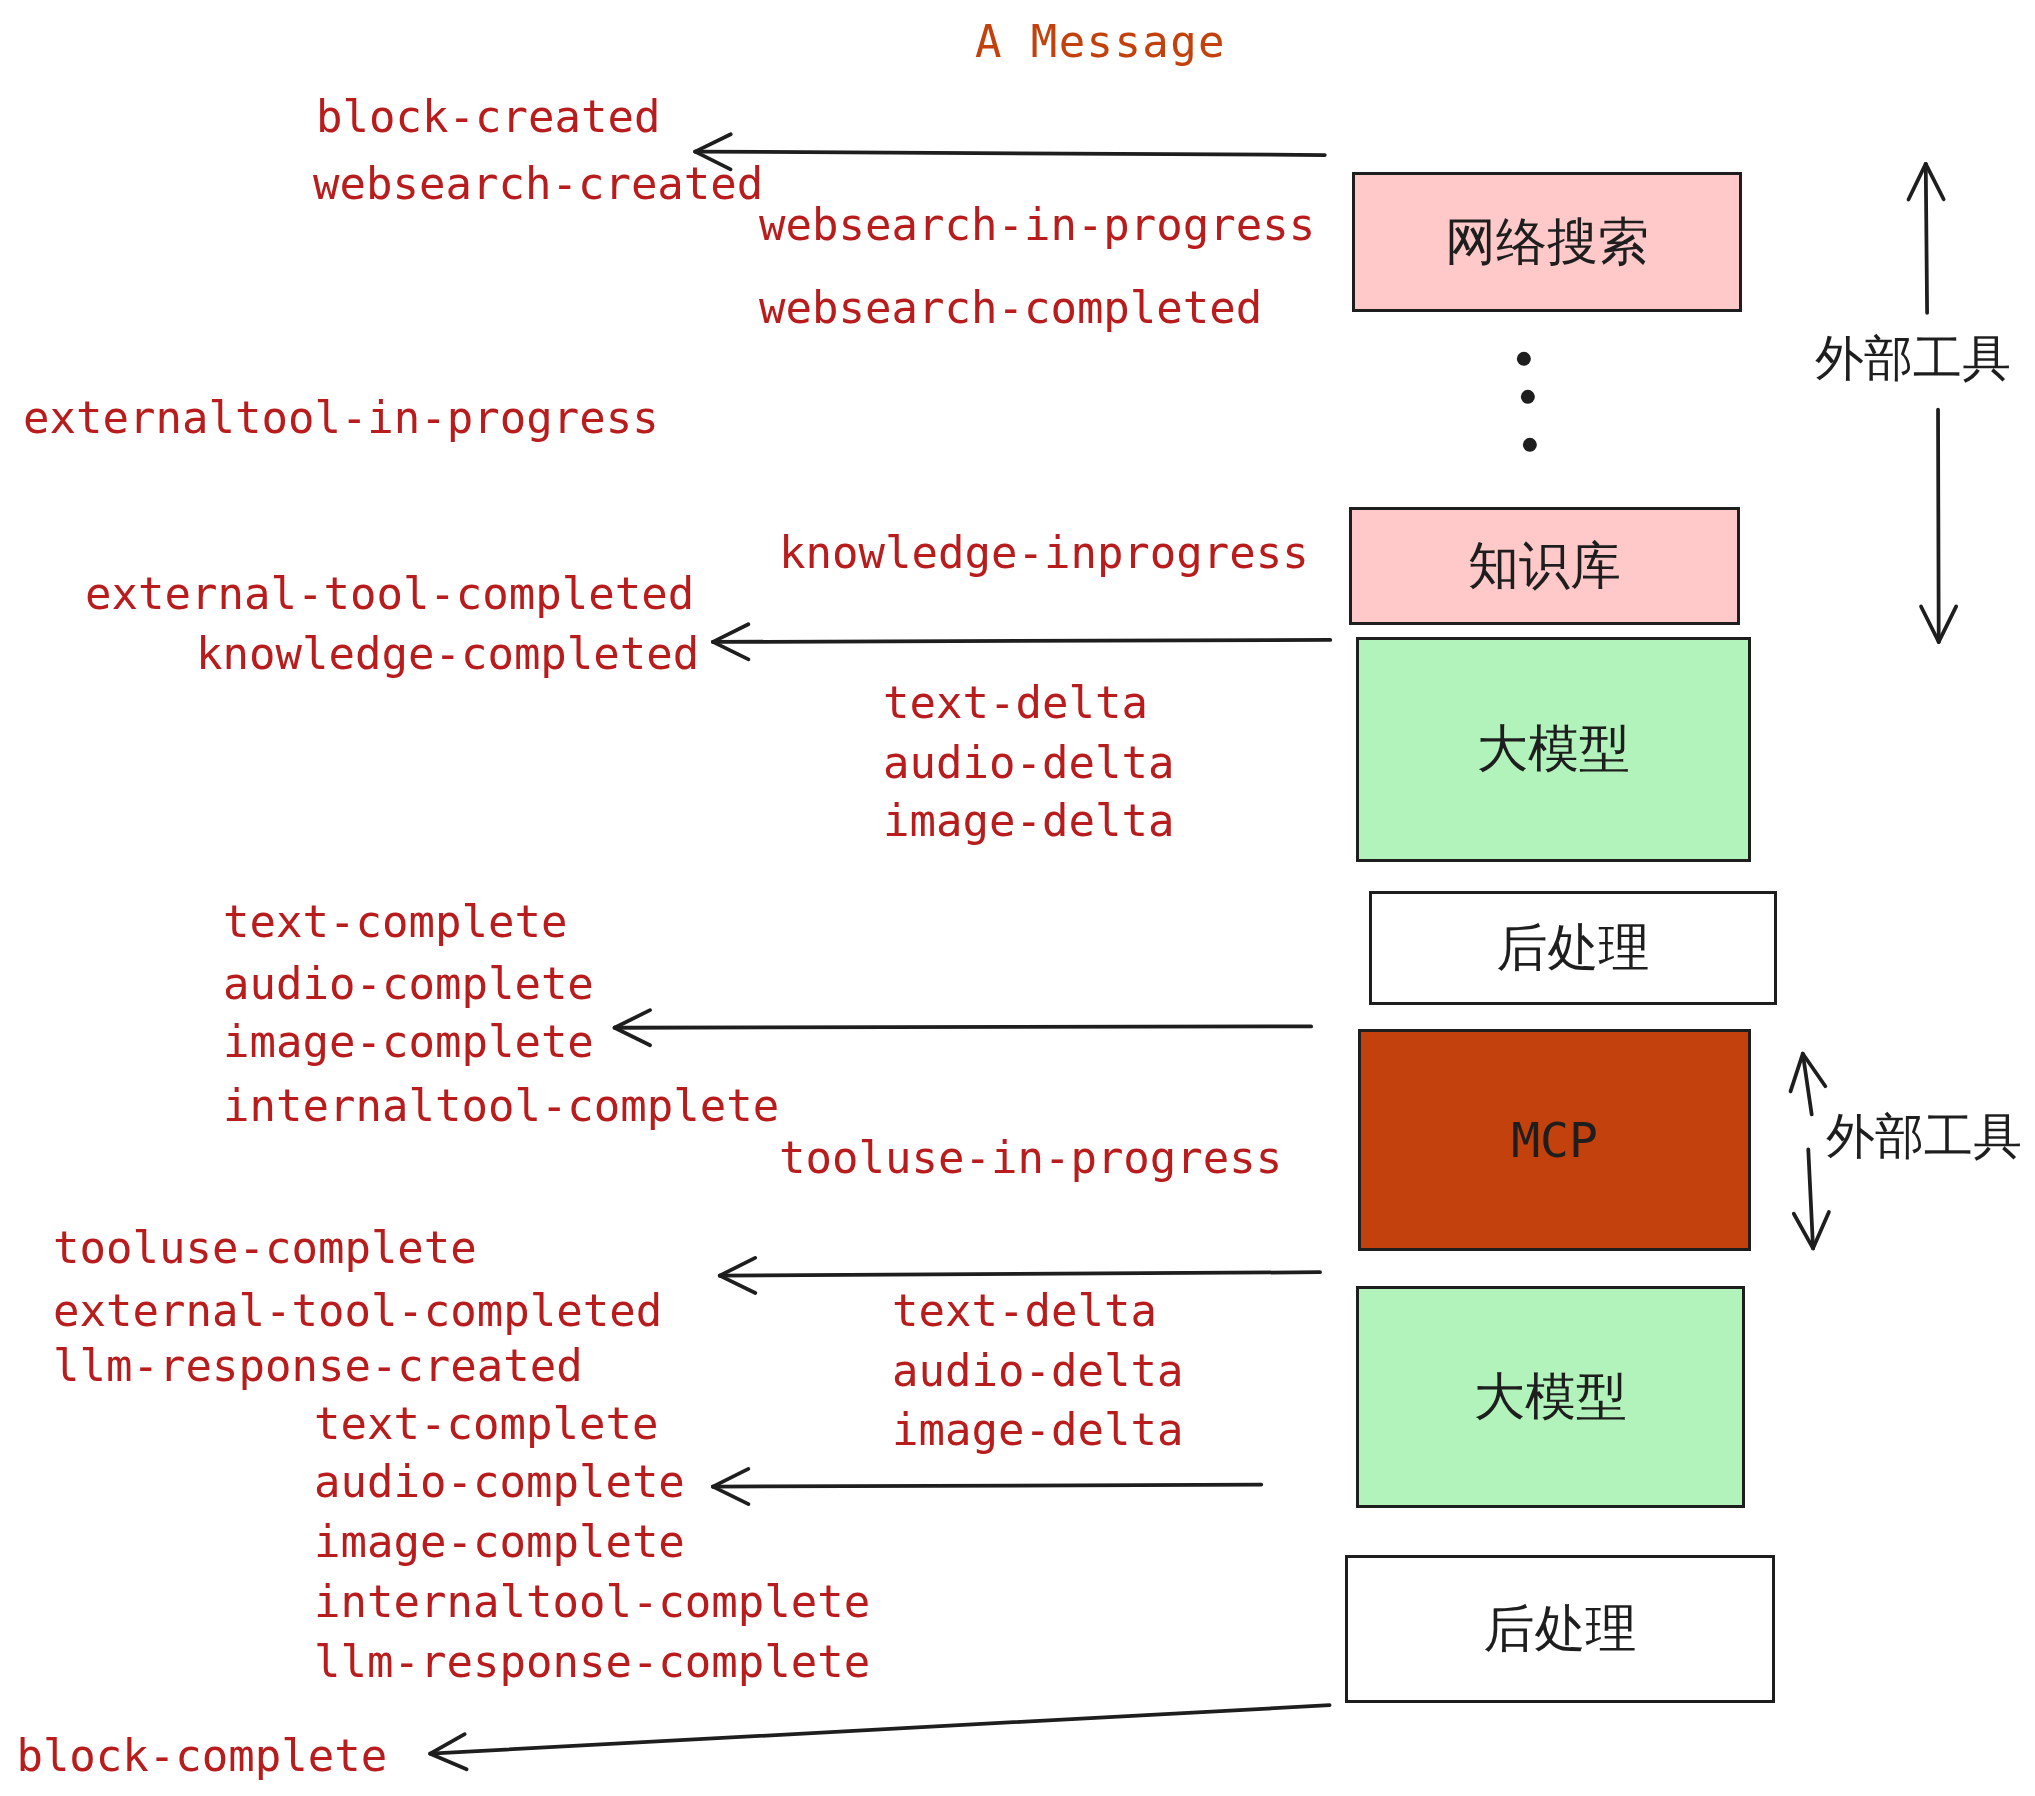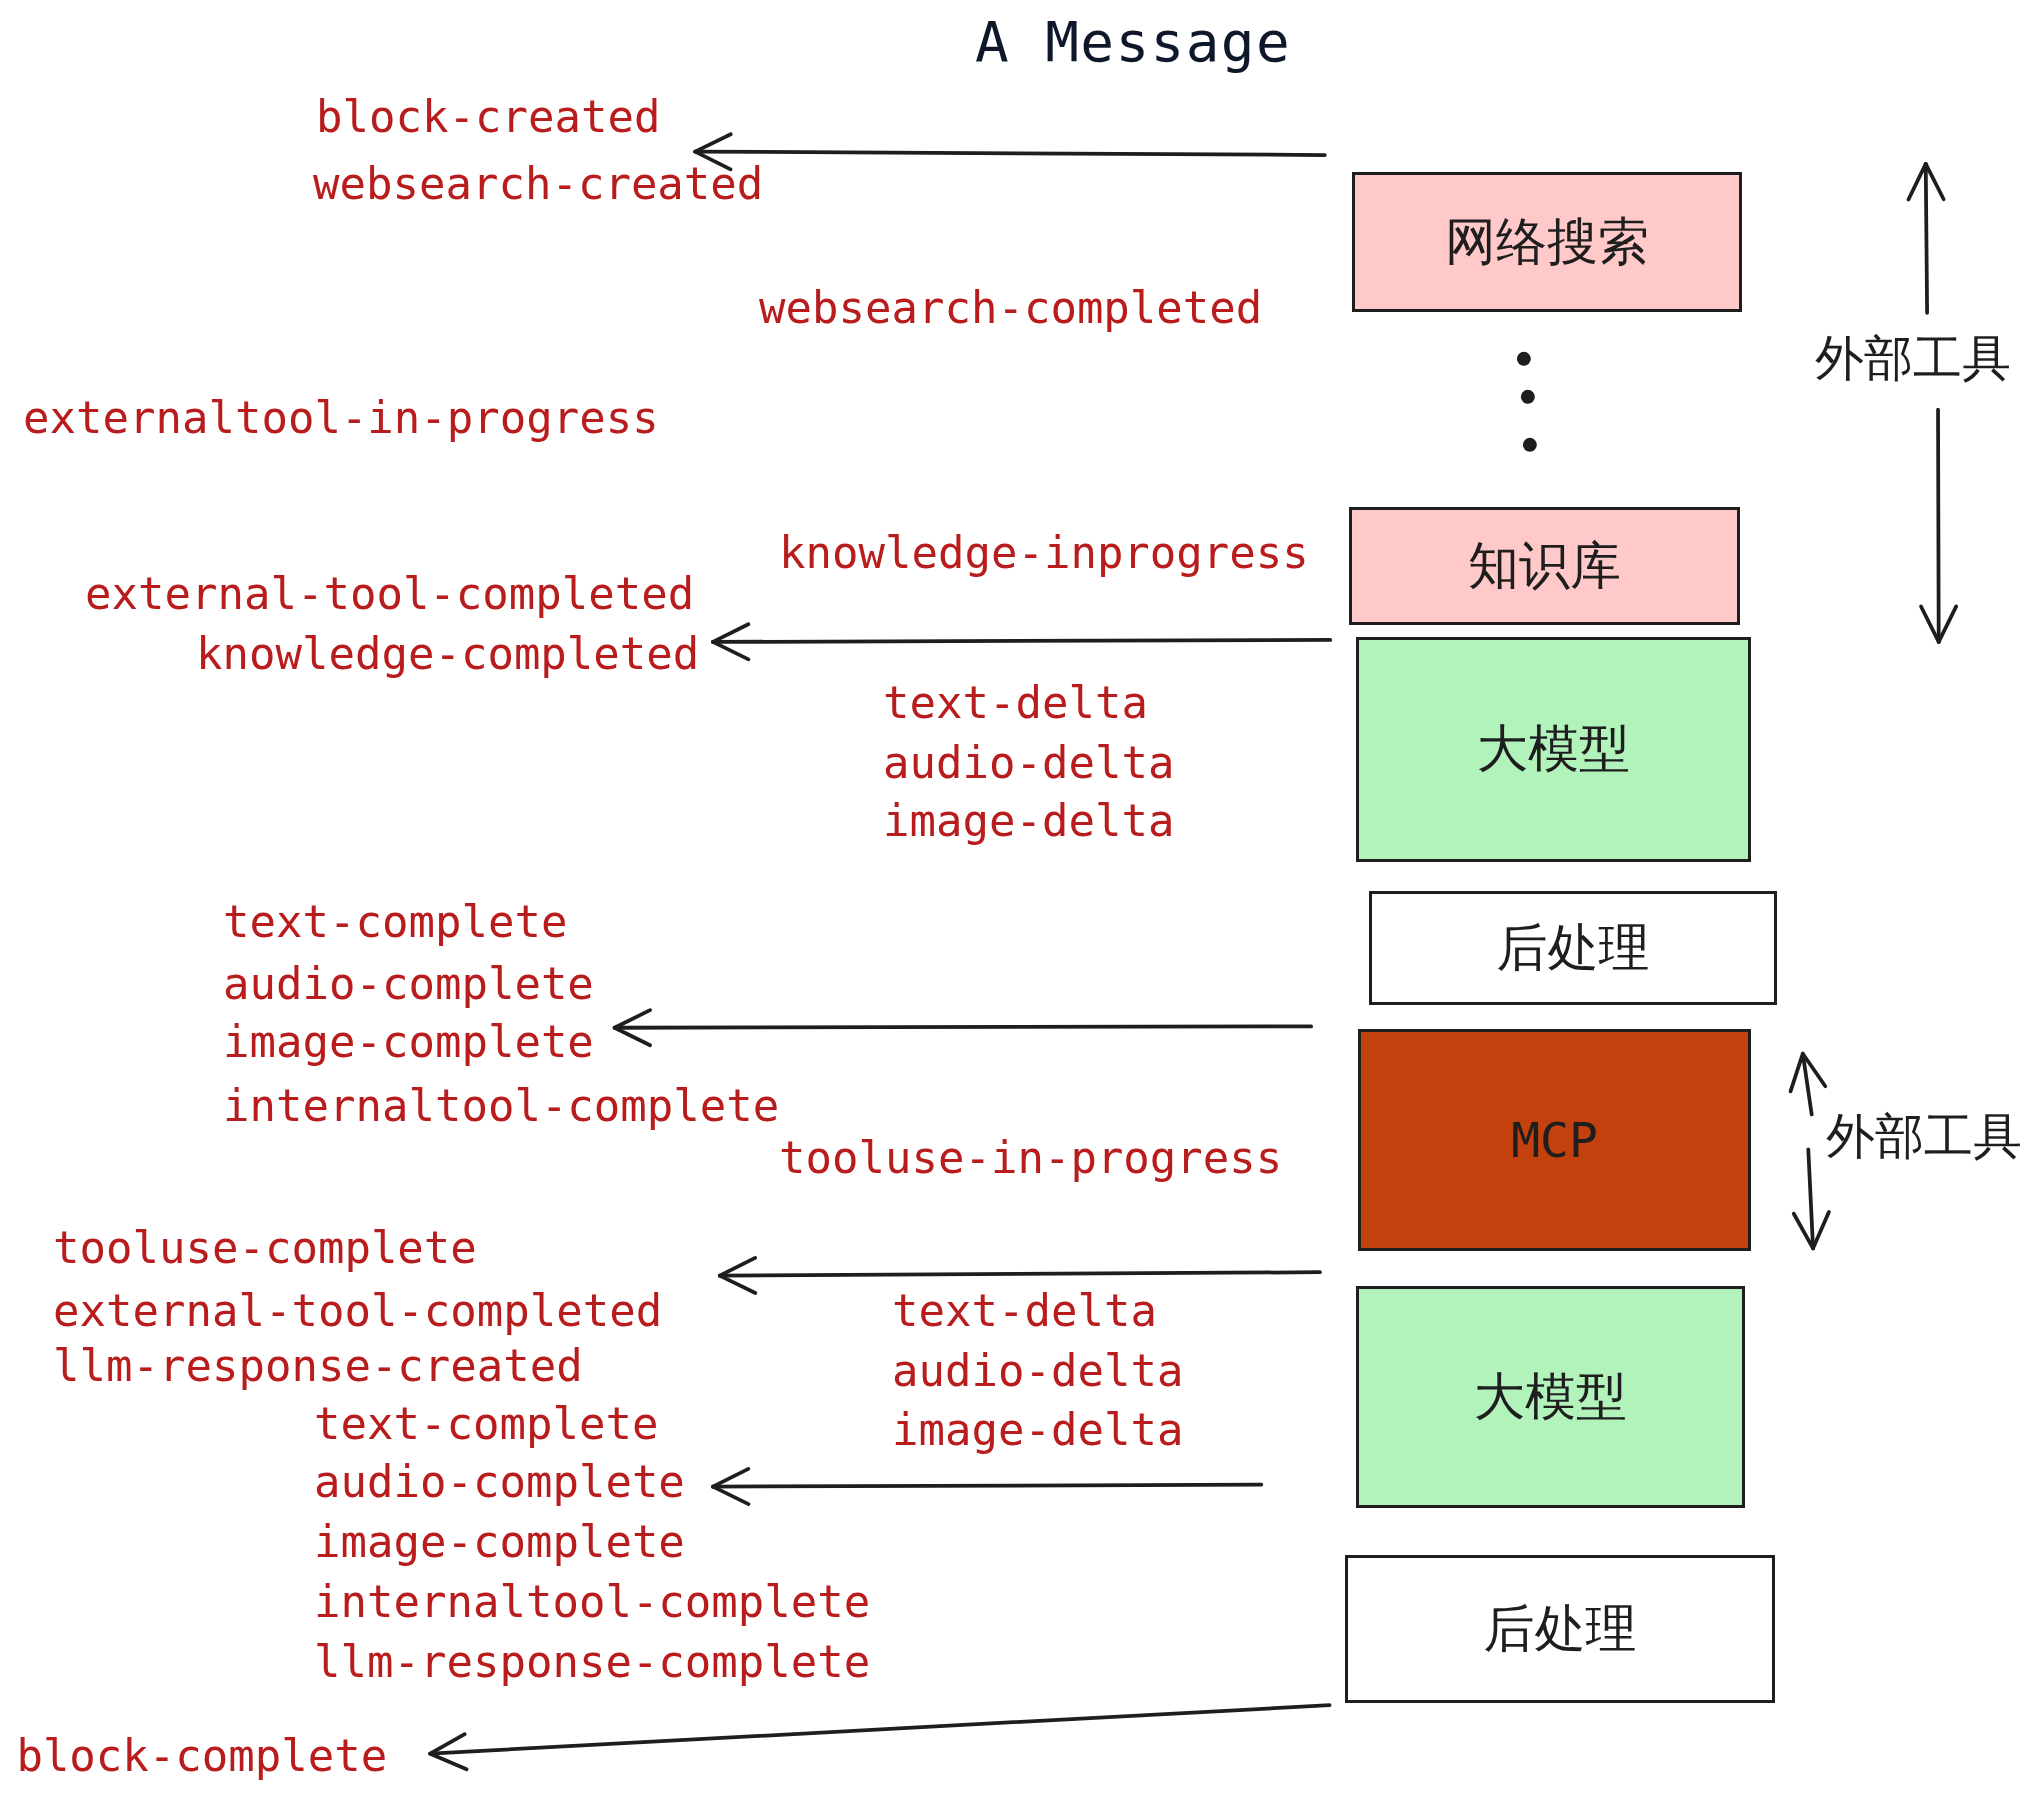--- a/index.html
+++ b/index.html
@@ -6,22 +6,22 @@
   #canvas {
     position: relative;
     width: 2035px;
     height: 1796px;
     background: #ffffff;
     overflow: hidden;
     font-family: "DejaVu Sans Mono", "Liberation Mono", monospace;
   }
   .title {
     position: absolute;
-    color: #0f172a;
-    font-size: 56px;
+    color: #c2410c;
+    font-size: 44px;
     white-space: nowrap;
     transform: translateY(-50%);
     letter-spacing: 1.4px;
     text-align: right;
   }
   .event-label {
     position: absolute;
     color: #b91c1c;
     font-size: 44px;
     line-height: 1;
@@ -120,20 +120,21 @@
       <span class="node-label latin">MCP</span>
     </div>
     <div class="node-box" style="left: 1356px; top: 1286px; width: 389px; height: 222px; background: rgb(178, 242, 187);">
       <span class="node-label">大模型</span>
     </div>
     <div class="node-box" style="left: 1345px; top: 1555px; width: 430px; height: 148px; background: rgb(255, 255, 255);">
       <span class="node-label">后处理</span>
     </div>
     <div class="event-label" style="left: 316px; top: 117px;">block-created</div>
     <div class="event-label" style="left: 313px; top: 184px;">websearch-created</div>
+    <div class="event-label" style="left: 759px; top: 225px;">websearch-in-progress</div>
     <div class="event-label" style="left: 759px; top: 308px;">websearch-completed</div>
     <div class="event-label" style="left: 23px; top: 418px; text-align: right;">externaltool-in-progress</div>
     <div class="event-label" style="left: 779px; top: 553px;">knowledge-inprogress</div>
     <div class="event-label" style="left: 85px; top: 594px;">external-tool-completed</div>
     <div class="event-label" style="left: 196px; top: 654px; text-align: right;">knowledge-completed</div>
     <div class="event-label" style="left: 883px; top: 703px;">text-delta</div>
     <div class="event-label" style="left: 883px; top: 763px;">audio-delta</div>
     <div class="event-label" style="left: 883px; top: 821px;">image-delta</div>
     <div class="event-label" style="left: 223px; top: 922px;">text-complete</div>
     <div class="event-label" style="left: 223px; top: 984px;">audio-complete</div>

